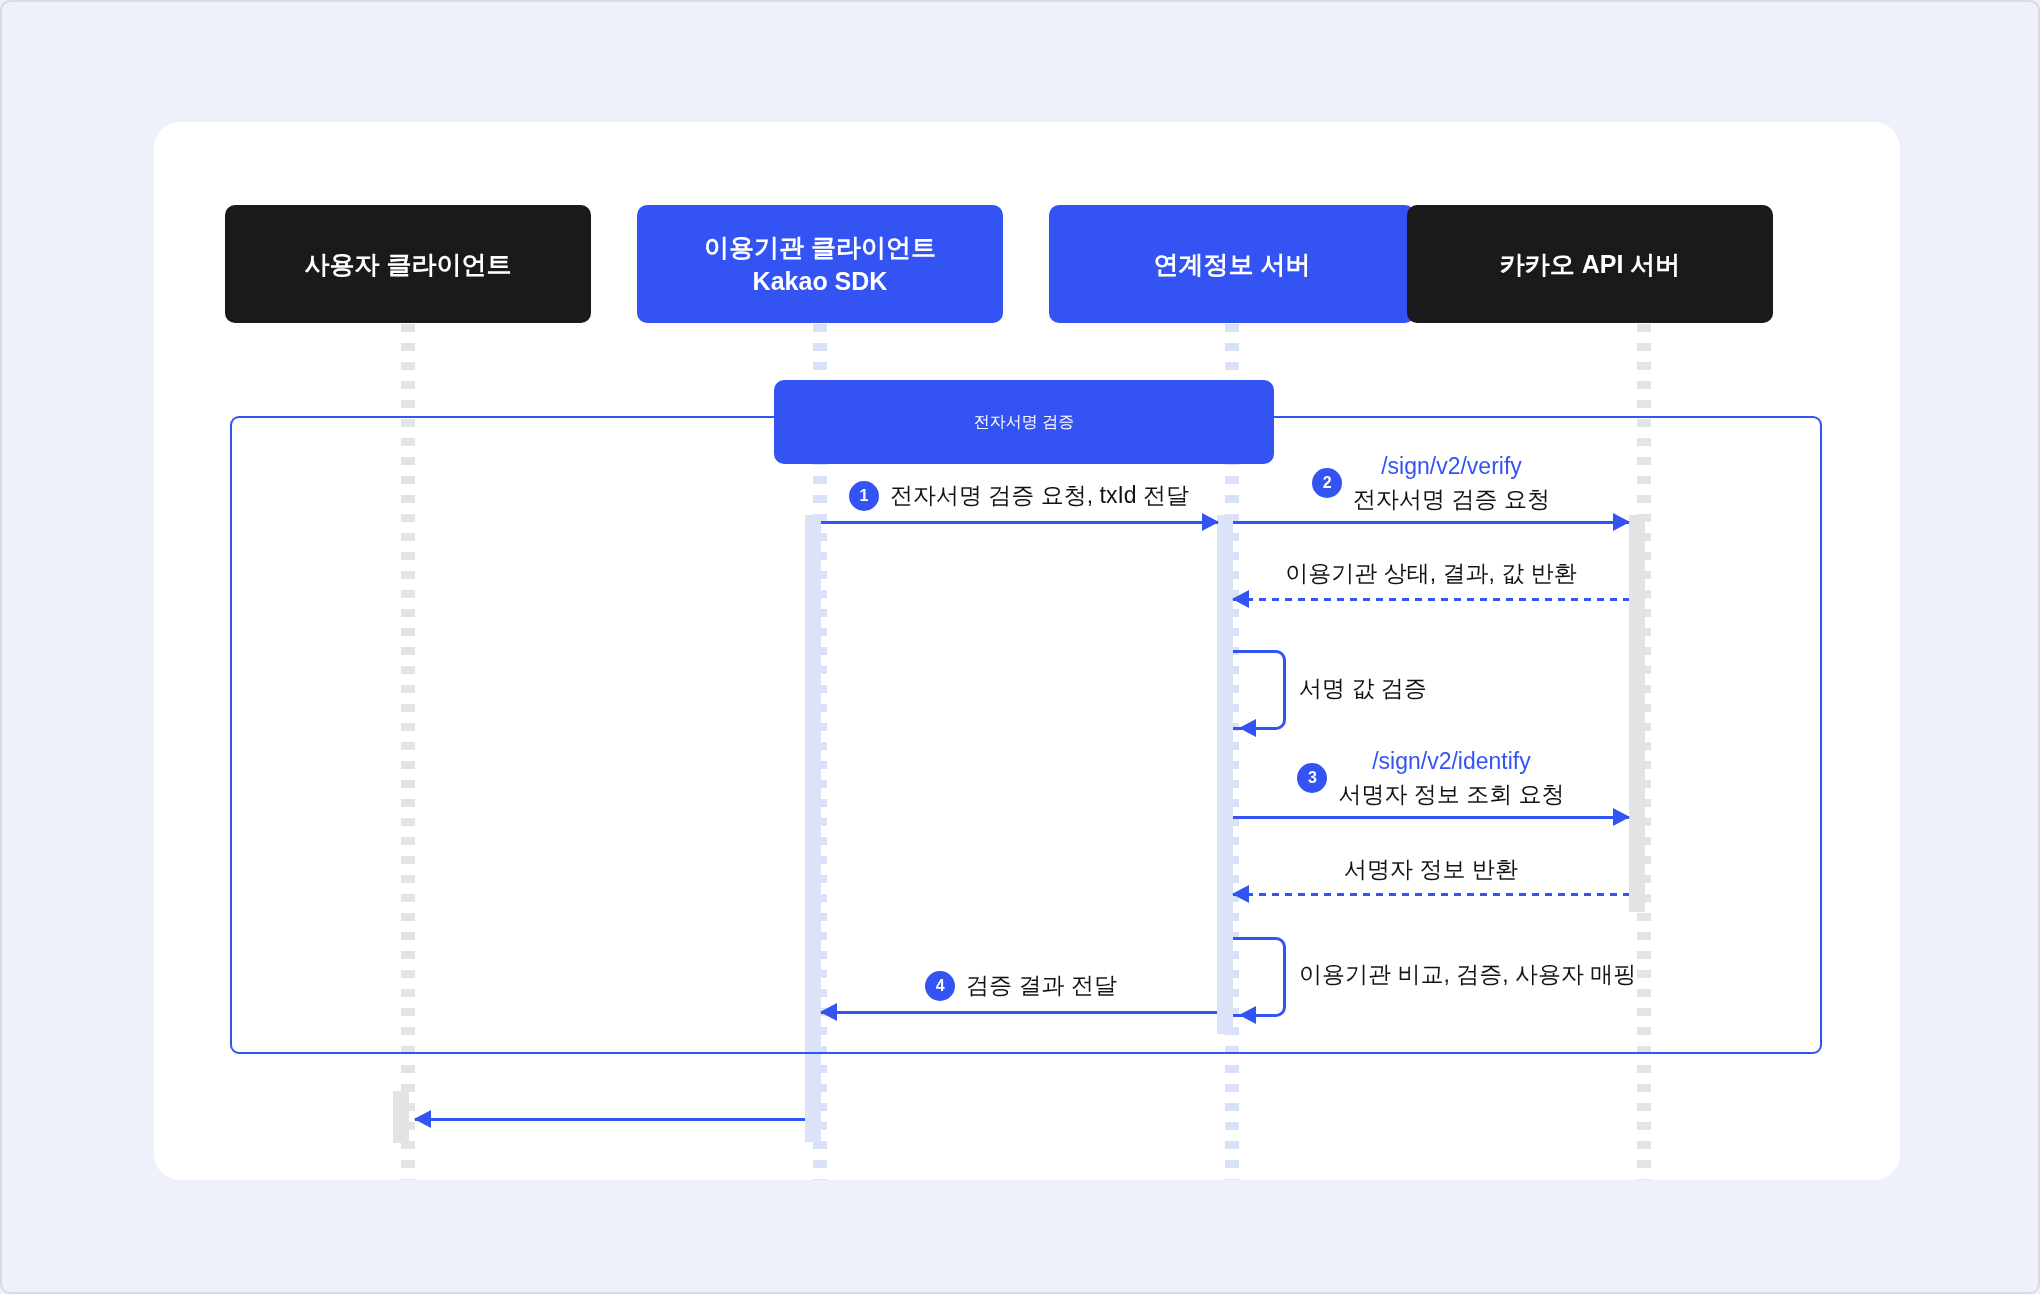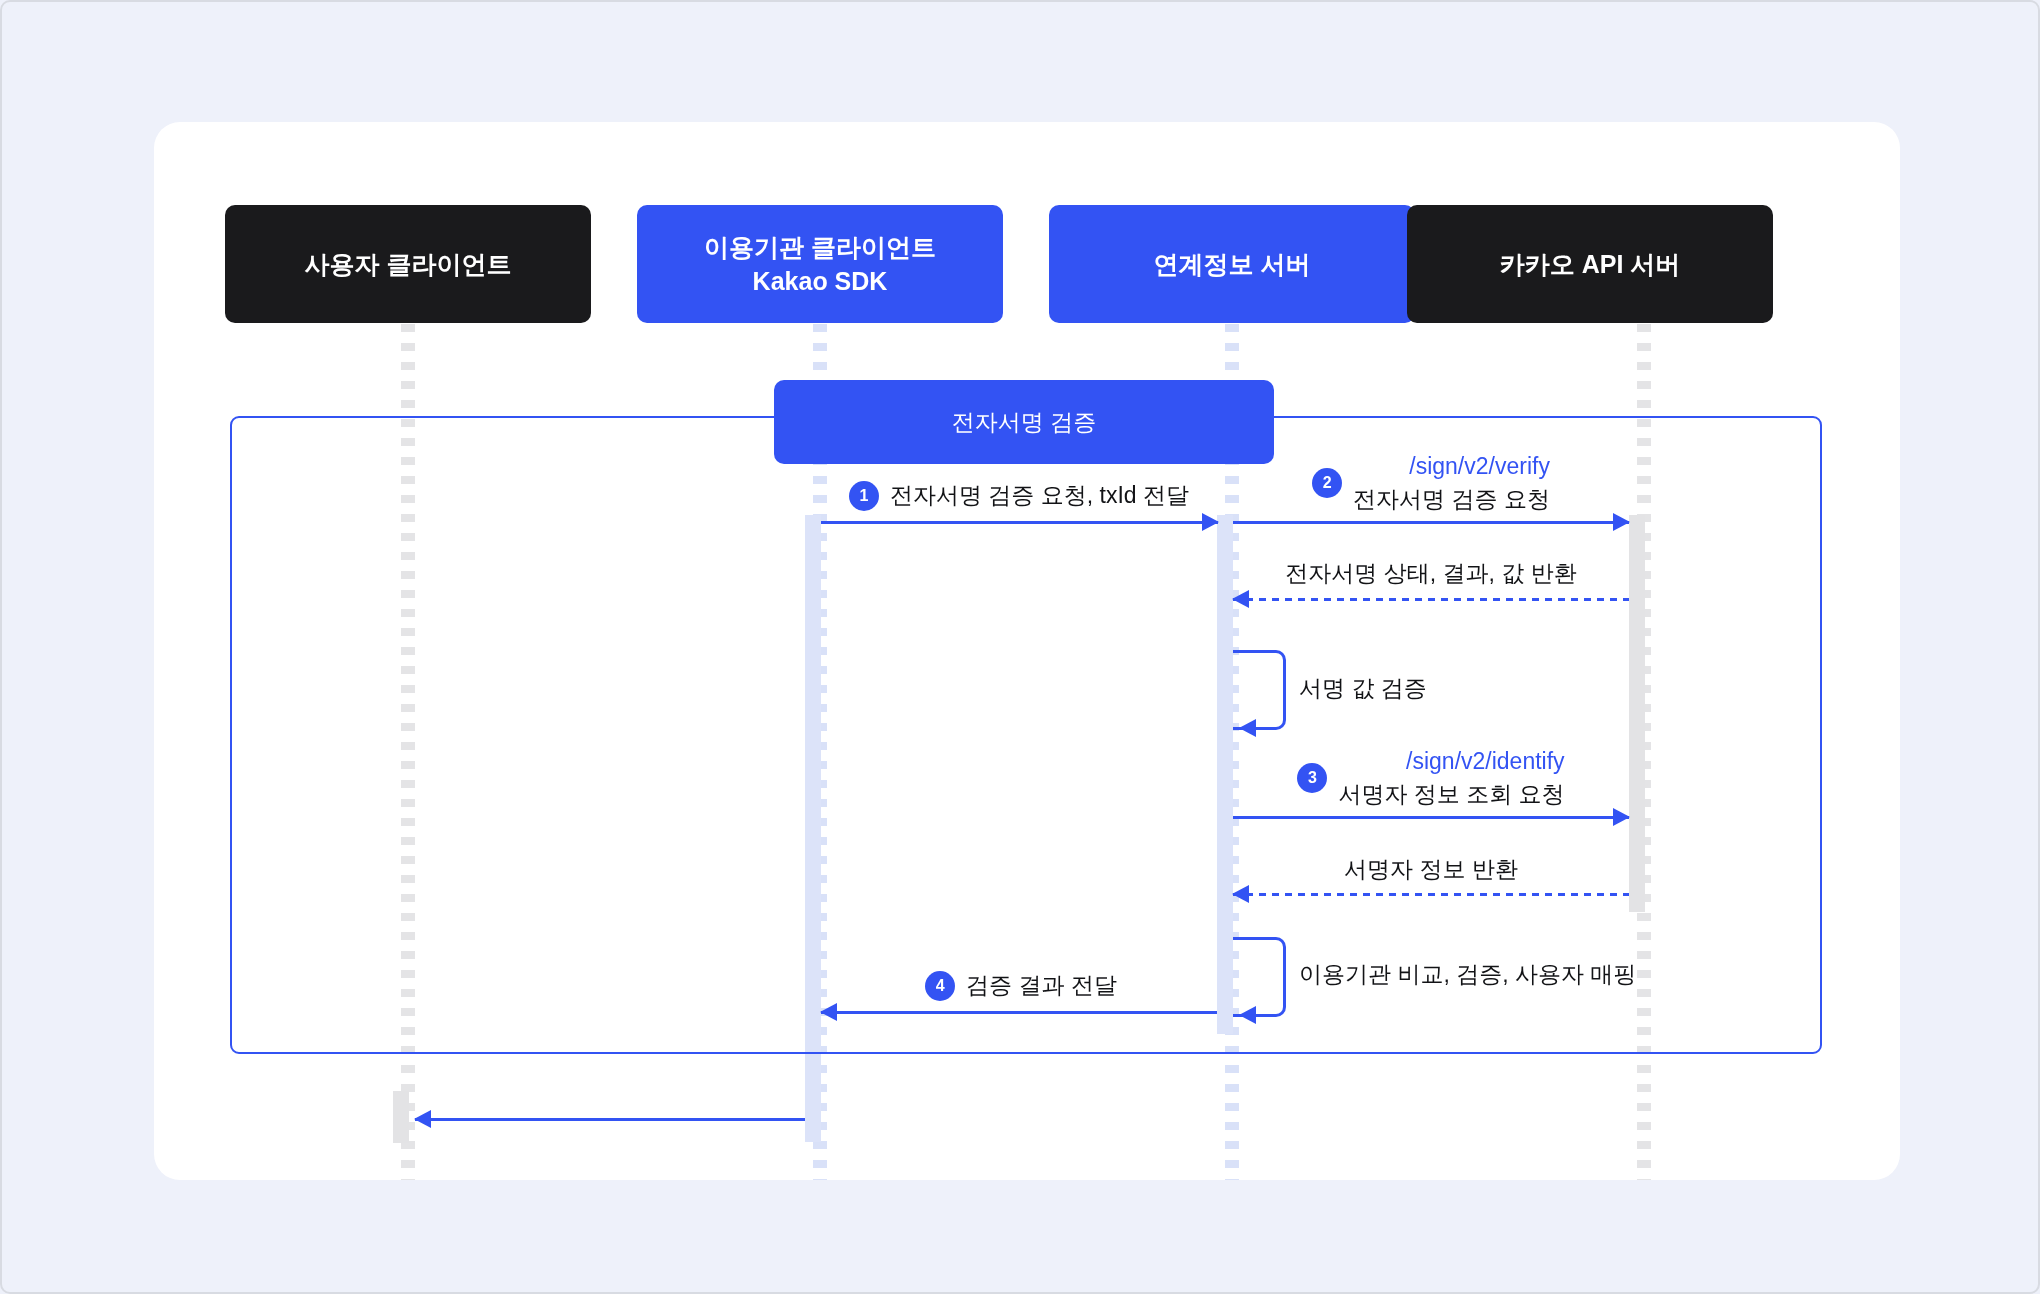--- a/index.html
+++ b/index.html
@@ -40,21 +40,21 @@
   .lifeline.gray{background:repeating-linear-gradient(180deg,#E4E4E6 0 8px,transparent 8px 19px);}
   
   .frame{
     position:absolute;left:228px;top:414px;width:1588px;height:634px;
     border:2px solid #3353F3;border-radius:9px;background:transparent;
   }
   .group-label{
     position:absolute;left:772px;top:378px;width:500px;height:84px;
     background:#3353F3;border-radius:10px;
     display:flex;align-items:center;justify-content:center;
-    color:#FFFFFF;font-size:23px;font-weight:500;
+    color:#FFFFFF;font-size:16px;font-weight:500;
   }
   
   .act{position:absolute;width:16px;}
   .act.lav{background:#DCE3F9;}
   .act.gray{background:#E3E3E5;}
   
   .arrow{position:absolute;height:3px;background:#3353F3;}
   .arrow.dotted{background:repeating-linear-gradient(90deg,#3353F3 0 7px,transparent 7px 13px);}
   .head{position:absolute;top:-8px;width:0;height:0;border-top:9px solid transparent;border-bottom:9px solid transparent;}
   .head.right{right:-1px;border-left:17px solid #3353F3;}
@@ -73,21 +73,21 @@
   
   .msg{
     position:absolute;display:flex;align-items:center;justify-content:center;gap:11px;
     color:#121316;font-size:23px;font-weight:500;white-space:nowrap;
   }
   .msg .badge{
     width:30px;height:30px;border-radius:50%;background:#3353F3;flex:0 0 auto;
     display:flex;align-items:center;justify-content:center;
     color:#FFFFFF;font-size:16px;font-weight:600;
   }
-  .msg .lines{display:flex;flex-direction:column;align-items:flex-end;line-height:33px;}
+  .msg .lines{display:flex;flex-direction:column;align-items:center;line-height:33px;}
   .msg .path{color:#3353F3;font-weight:500;}
   .plain-label{
     position:absolute;color:#121316;font-size:23px;font-weight:500;white-space:nowrap;
     display:flex;align-items:center;justify-content:center;
   }
 </style>
 </head>
 <body>
 
 <div class="page">
@@ -135,21 +135,21 @@
     <span class="lines">
       <span class="path">/sign/v2/verify</span>
       <span>전자서명 검증 요청</span>
     </span>
   </div>
   <div class="arrow" style="left:1231px;top:519px;width:396px">
     <span class="head right"></span>
   </div>
 
   <div class="plain-label" style="left:1231px;top:556px;width:396px">
-    <span>전자서명 상태, 결과, 값 반환</span>
+    <span>이용기관 상태, 결과, 값 반환</span>
   </div>
   <div class="arrow dotted" style="left:1231px;top:596px;width:396px">
     <span class="head left"></span>
   </div>
 
   <div class="loop" style="left:1231px;top:648px">
     <span class="loop-head"></span>
   </div>
   <div class="plain-label" style="left:1297px;top:671px">
     <span>서명 값 검증</span>

